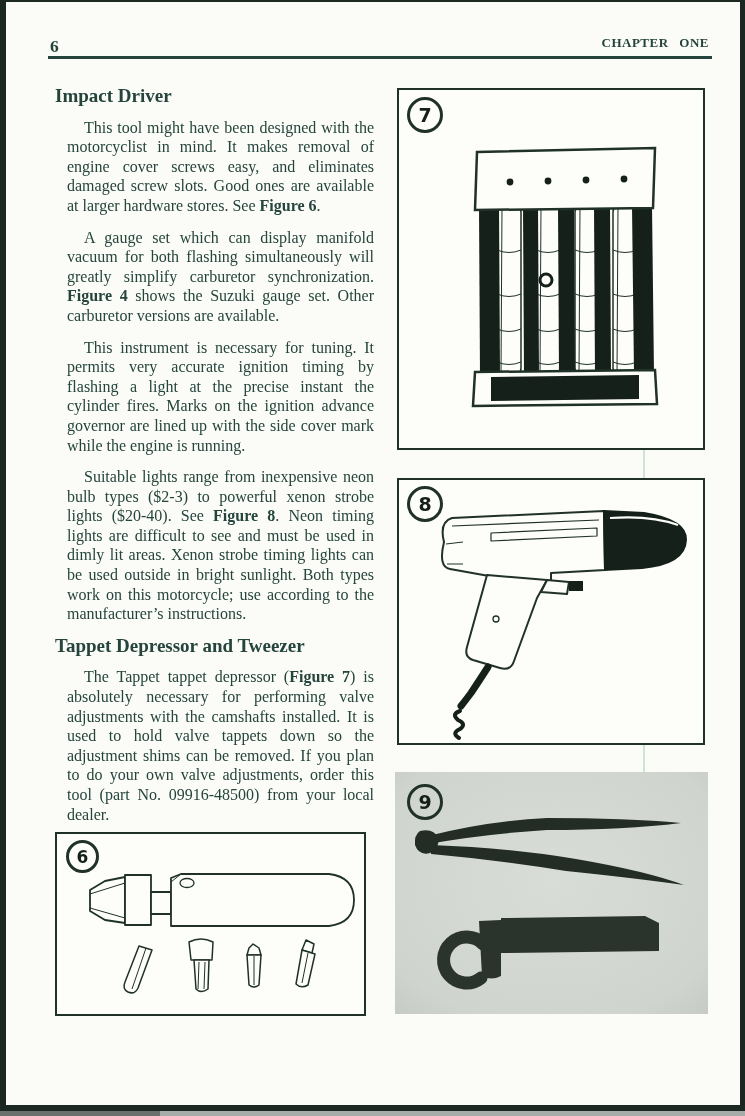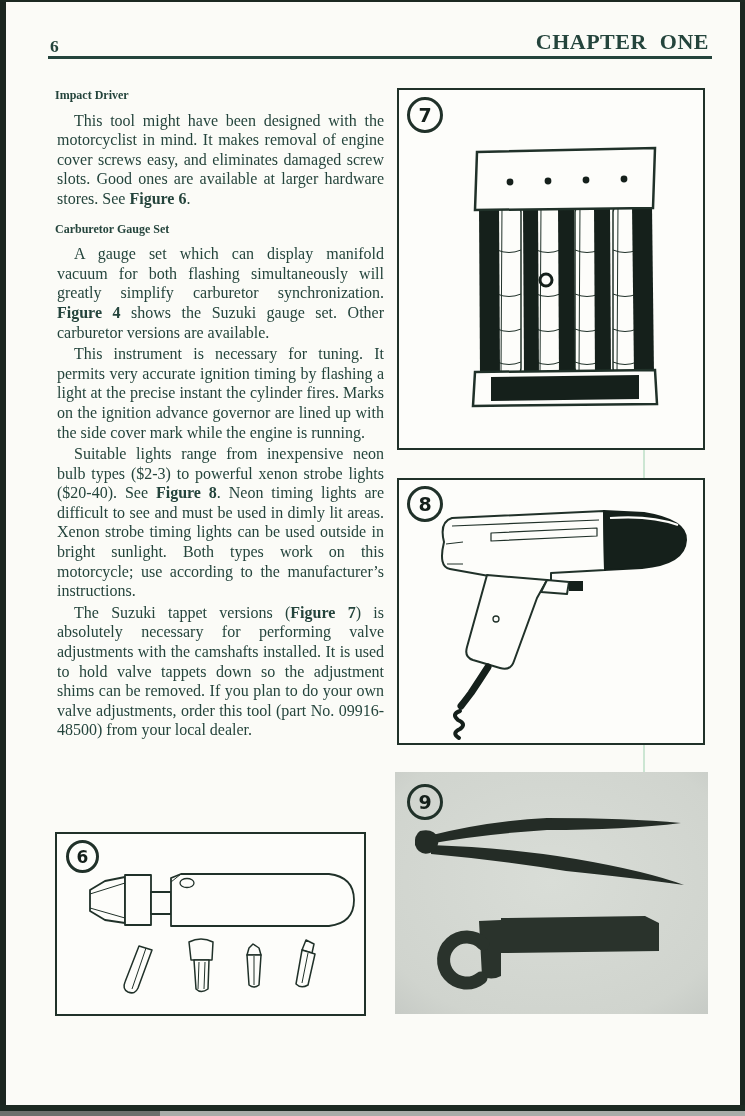--- a/index.html
+++ b/index.html
@@ -8,29 +8,29 @@
   
   .edge-left{position:absolute;left:0;top:0;width:6px;height:1116px;background:#1b2620;}
   .edge-right{position:absolute;left:740px;top:0;width:5px;height:1116px;background:#1b2620;}
   .edge-top{position:absolute;left:0;top:0;width:745px;height:2px;background:#1c2922;}
   .band-dark{position:absolute;left:0;top:1105px;width:745px;height:6px;background:#1c2922;}
   .band-gray{position:absolute;left:0;top:1111px;width:745px;height:5px;background:#a8aca8;}
   .band-notch{position:absolute;left:0;top:1111px;width:160px;height:5px;background:#6c706c;}
   .scan-line{position:absolute;left:643px;top:88px;width:2px;height:925px;background:rgba(20,150,70,.20);}
   
   .page-num{position:absolute;left:50px;top:36px;font-weight:bold;font-size:17.5px;}
-  .chapter{position:absolute;top:29px;right:36px;font-weight:bold;font-size:22px;
+  .chapter{position:absolute;top:35px;right:36px;font-weight:bold;font-size:13px;
            letter-spacing:.5px;word-spacing:7px;}
   .header-rule{position:absolute;left:48px;top:56px;width:664px;height:3px;background:#24443c;}
   
   .text-col{position:absolute;left:55px;top:86px;width:331px;text-align:justify;
             font-size:16px;line-height:19.6px;}
-  .text-col h3{font-size:12px;margin:11px 0 5px 0;text-align:left;}
+  .text-col h3{font-size:19px;margin:11px 0 5px 0;text-align:left;}
   .text-col section:first-child h3{margin-top:0;}
-  .text-col p{margin:2px;text-indent:17px;}
+  .text-col p{margin:12px;text-indent:17px;}
   .b{font-weight:bold;}
   
   .figbox{position:absolute;background:#fdfdfa;border:2px solid #203129;}
   #fig7{left:397px;top:88px;width:304px;height:358px;}
   #fig8{left:397px;top:478px;width:304px;height:263px;}
   #fig6{left:55px;top:832px;width:307px;height:180px;}
   #fig9{position:absolute;left:395px;top:772px;width:313px;height:242px;background:#d3d7d1;}
   .fignum{position:absolute;width:30px;height:30px;border:3px solid #203129;border-radius:50%;
           background:#fdfdfa;display:flex;align-items:center;justify-content:center;
           font-family:"DejaVu Sans",sans-serif;font-weight:bold;font-size:19px;color:#15201b;z-index:2;}
@@ -56,29 +56,29 @@
   <div class="page-num">6</div>
   <div class="chapter">CHAPTER ONE</div>
   <div class="header-rule"></div>
 
   <main class="text-col">
     <section>
       <h3>Impact Driver</h3>
       <p><span>This tool might have been designed with the motorcyclist in mind. It makes removal of engine cover screws easy, and eliminates damaged screw slots. Good ones are available at larger hardware stores. See </span><span class="b">Figure 6</span><span>.</span></p>
     </section>
     <section>
-      <h3>Carburetor Gauge Set</h3>
       <p><span>A gauge set which can display manifold vacuum for both flashing simultaneously will greatly simplify carburetor synchronization. </span><span class="b">Figure 4</span><span> shows the Suzuki gauge set. Other carburetor versions are available.</span></p>
     </section>
     <section>
       <p><span>This instrument is necessary for tuning. It permits very accurate ignition timing by flashing a light at the precise instant the cylinder fires. Marks on the ignition advance governor are lined up with the side cover mark while the engine is running.</span></p>
       <p><span>Suitable lights range from inexpensive neon bulb types ($2-3) to powerful xenon strobe lights ($20-40). See </span><span class="b">Figure 8</span><span>. Neon timing lights are difficult to see and must be used in dimly lit areas. Xenon strobe timing lights can be used outside in bright sunlight. Both types work on this motorcycle; use according to the manufacturer’s instructions.</span></p>
     </section>
     <section>
-      <p><span>The Suzuki tappet versions (</span><span class="b">Figure 7</span><span>) is absolutely necessary for performing valve adjustments with the camshafts installed. It is used to hold valve tappets down so the adjustment shims can be removed. If you plan to do your own valve adjustments, order this tool (part No. 09916-48500) from your local dealer.</span></p>
+      <h3>Tappet Depressor and Tweezer</h3>
+      <p><span>The Tappet tappet depressor (</span><span class="b">Figure 7</span><span>) is absolutely necessary for performing valve adjustments with the camshafts installed. It is used to hold valve tappets down so the adjustment shims can be removed. If you plan to do your own valve adjustments, order this tool (part No. 09916-48500) from your local dealer.</span></p>
     </section>
   </main>
 
   <figure class="figbox" id="fig7" style="margin:0">
     <div class="fignum">7</div>
     <svg class="figsvg" width="304" height="358" viewBox="0 0 304 358">
 
       <g fill="#fdfdfa" stroke="#203129" stroke-width="1.5">
         <rect x="98" y="112" width="24" height="176" rx="10"></rect>
         <rect x="137" y="112" width="24" height="176" rx="10"></rect>

